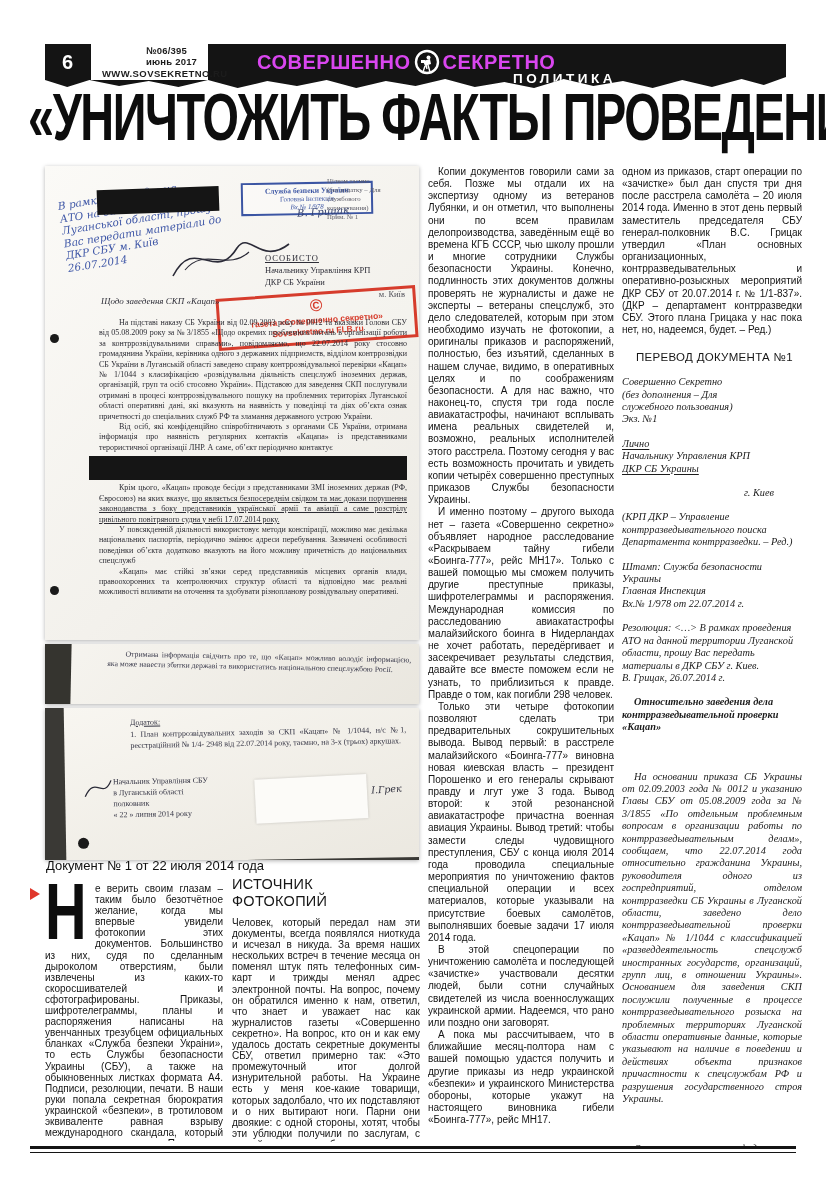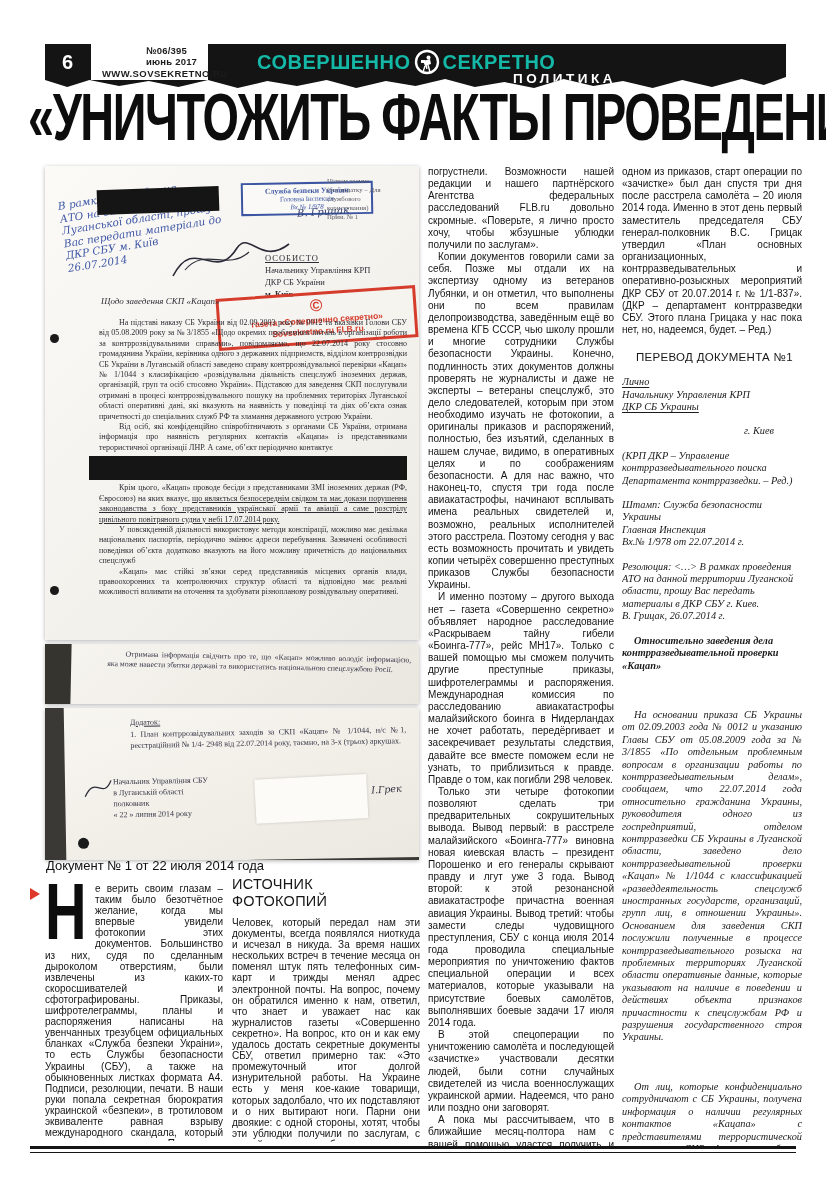--- a/index.html
+++ b/index.html
@@ -11,21 +11,21 @@
     clip-path:polygon(0 0,100% 0,100% 33px,97% 41px,94% 35px,90% 43px,86% 36px,82% 44px,78% 37px,
       74% 42px,70% 35px,66% 44px,62% 38px,58% 43px,54% 35px,50% 42px,46% 37px,42% 44px,38% 36px,
       34% 42px,30% 37px,26% 44px,22% 36px,18% 43px,14% 37px,10% 42px,6% 36px,3% 43px,0 36px);}
   .pageno{position:absolute;left:0;top:0;width:45px;height:36px;display:flex;align-items:center;
     justify-content:center;color:#fff;font-size:20px;font-weight:bold;}
   .issuebox{position:absolute;left:46px;top:0;width:117px;height:36px;background:#fff;
     display:flex;flex-direction:column;justify-content:center;padding-left:11px;box-sizing:border-box;}
   .issuebox .l1{font-size:9.5px;font-weight:bold;letter-spacing:.2px;color:#1c1c1c;padding-left:44px;}
   .issuebox .l2{font-size:9.5px;font-weight:bold;letter-spacing:.4px;color:#1c1c1c;margin-top:1px;}
   .masthead{position:absolute;left:212px;top:0;height:36px;display:flex;align-items:center;gap:3px;
-    color:#14b8a6;font-size:20px;font-weight:bold;letter-spacing:.5px;}
+    color:#d946ef;font-size:20px;font-weight:bold;letter-spacing:.5px;}
   .mlogo{width:26px;height:26px;flex:0 0 auto;}
   .section{position:absolute;left:450px;top:16px;height:36px;display:flex;align-items:center;
     color:#fff;font-size:13.5px;font-weight:bold;letter-spacing:3.5px;margin-left:18px;}
 
   
   .headline{position:absolute;left:28px;top:84px;font-size:66px;font-weight:bold;letter-spacing:-2px;
     white-space:nowrap;transform:scaleX(.71);transform-origin:left top;color:#0d0d0d;line-height:1;}
 
   
   .scanwrap{position:absolute;left:45px;top:166px;width:374px;}
@@ -40,21 +40,21 @@
     font-family:"Liberation Serif",serif;padding:2px 5px;transform:rotate(-1deg);background:rgba(255,255,255,.4);}
   .bluestamp .b1{font-size:7.5px;font-weight:bold;}
   .bluestamp .b2{font-size:7px;}
   .bluestamp .b3{font-size:7px;font-style:italic;}
   .secrecy{position:absolute;font-family:"Liberation Serif",serif;font-size:6.8px;line-height:9px;
     color:#5a5a66;white-space:pre-line;}
   .sig-hand{position:absolute;font-family:"DejaVu Serif",serif;font-style:italic;color:#33406e;
     font-size:10px;transform:rotate(-4deg);}
   .addr{position:absolute;font-family:"Liberation Serif",serif;font-size:8.5px;line-height:12px;color:#2e2e38;}
   .addr .a1{text-decoration:underline;letter-spacing:1px;}
-  .addr .a4{text-align:left;font-weight:bold;}
+  .addr .a4{text-align:right;}
   .redstamp{position:absolute;border:3px solid #d63c2c;color:#d63c2c;text-align:center;
     transform:rotate(-4deg);padding:2px 8px 4px;background:rgba(255,255,255,.15);}
   .redstamp .sym{font-size:17px;font-weight:bold;line-height:18px;}
   .redstamp .r1{font-size:8.5px;font-weight:bold;line-height:11px;}
   .redstamp .r2{font-size:8.5px;font-weight:bold;line-height:11px;}
   .subject{position:absolute;font-family:"Liberation Serif",serif;font-style:italic;font-size:9px;color:#2e2e38;}
   .docbody{position:absolute;left:54px;right:12px;font-family:"Liberation Serif",serif;font-size:8px;
     line-height:10.4px;color:#2b2b33;text-align:justify;}
   .docbody p{margin:0;text-indent:20px;}
   .docbody u{text-underline-offset:1px;}
@@ -227,33 +227,36 @@
     <span class="dropcap">Н</span>
     <p>е верить своим глазам – таким было безотчётное желание, когда мы впервые увидели фотокопии этих документов. Большинство из них, судя по сделанным дыроколом отверстиям, были извлечены из каких-то скоросшивателей и сфотографированы. Приказы, шифротелеграммы, планы и распоряжения написаны на увенчанных трезубцем официальных бланках «Служба безпеки Украіни», то есть Службы безопасности Украины (СБУ), а также на обыкновенных листках формата А4. Подписи, резолюции, печати. В наши руки попала секретная бюрократия украинской «безпеки», в тротиловом эквиваленте равная взрыву международного скандала, который должен привести Президента Украины Порошенко и его генералов на скамью подсудимых трибунала в Гааге как военных преступников.</p>
   </div>
 
   <div class="col col2">
     <h3 class="colhead">ИСТОЧНИК ФОТОКОПИЙ</h3>
     <p>Человек, который передал нам эти документы, всегда появлялся ниоткуда и исчезал в никуда. За время наших нескольких встреч в течение месяца он поменял штук пять телефонных сим-карт и трижды менял адрес электронной почты. На вопрос, почему он обратился именно к нам, ответил, что знает и уважает нас как журналистов газеты «Совершенно секретно». На вопрос, кто он и как ему удалось достать секретные документы СБУ, ответил примерно так: «Это промежуточный итог долгой изнурительной работы. На Украине есть у меня кое-какие товарищи, которых задолбало, что их подставляют и о них вытирают ноги. Парни они двоякие: с одной стороны, хотят, чтобы эти ублюдки получили по заслугам, с другой – хотят небольшую подушку безопасности – документы предлагают выкупить». При упоминании о деньгах мы, конечно,</p>
   </div>
 
   <div class="col col3">
-    <p>погрустнели. Возможности нашей редакции и нашего партнёрского Агентства федеральных расследований FLB.ru довольно скромные. «Поверьте, я лично просто хочу, чтобы жбэушные ублюдки получили по заслугам».</p>
     <p class="ind">Копии документов говорили сами за себя. Позже мы отдали их на экспертизу одному из ветеранов Лубянки, и он отметил, что выполнены они по всем правилам делопроизводства, заведённым ещё во времена КГБ СССР, чью школу прошли и многие сотрудники Службы безопасности Украины. Конечно, подлинность этих документов должны проверять не журналисты и даже не эксперты – ветераны спецслужб, это дело следователей, которым при этом необходимо изучать не фотокопии, а оригиналы приказов и распоряжений, полностью, без изъятий, сделанных в нашем случае, видимо, в оперативных целях и по соображениям безопасности. А для нас важно, что наконец-то, спустя три года после авиакатастрофы, начинают всплывать имена реальных свидетелей и, возможно, реальных исполнителей этого расстрела. Поэтому сегодня у вас есть возможность прочитать и увидеть копии четырёх совершенно преступных приказов Службы безопасности Украины.</p>
     <p class="ind">И именно поэтому – другого выхода нет – газета «Совершенно секретно» объявляет народное расследование «Раскрываем тайну гибели «Боинга-777», рейс MH17». Только с вашей помощью мы сможем получить другие преступные приказы, шифротелеграммы и распоряжения. Международная комиссия по расследованию авиакатастрофы малайзийского боинга в Нидерландах не хочет работать, передёргивает и засекречивает результаты следствия, давайте все вместе поможем если не узнать, то приблизиться к правде. Правде о том, как погибли 298 человек.</p>
     <p class="ind">Только эти четыре фотокопии позволяют сделать три предварительных сокрушительных вывода. Вывод первый: в расстреле малайзийского «Боинга-777» виновна новая киевская власть – президент Порошенко и его генералы скрывают правду и лгут уже 3 года. Вывод второй: к этой резонансной авиакатастрофе причастна военная авиация Украины. Вывод третий: чтобы замести следы чудовищного преступления, СБУ с конца июля 2014 года проводила специальные мероприятия по уничтожению фактов специальной операции и всех материалов, которые указывали на присутствие боевых самолётов, выполнявших боевые задачи 17 июля 2014 года.</p>
     <p class="ind">В этой спецоперации по уничтожению самолёта и последующей «зачистке» участвовали десятки людей, были сотни случайных свидетелей из числа военнослужащих украинской армии. Надеемся, что рано или поздно они заговорят.</p>
     <p class="ind">А пока мы рассчитываем, что в ближайшие месяц-полтора нам с вашей помощью удастся получить и другие приказы из недр украинской «безпеки» и украинского Министерства обороны, которые укажут на настоящего виновника гибели «Боинга-777», рейс MH17.</p>
 
   </div>
 
   <div class="col col4">
     <p>одном из приказов, старт операции по «зачистке» был дан спустя три дня после расстрела самолёта – 20 июля 2014 года. Именно в этот день первый заместитель председателя СБУ генерал-полковник В.С. Грицак утвердил «План основных организационных, контрразведывательных и оперативно-розыскных мероприятий ДКР СБУ от 20.07.2014 г. № 1/1-837». (ДКР – департамент контрразведки СБУ. Этого плана Грицака у нас пока нет, но, надеемся, будет. – Ред.)</p>
     <h3 class="colhead transhead">ПЕРЕВОД ДОКУМЕНТА №1</h3>
     <div class="trans">
+      <p class="blk">Совершенно Секретно
+(без дополнения – Для
+служебного пользования)
+Экз. №1</p>
       <p class="blk"><u>Лично</u><br><span>Начальнику Управления КРП</span><br><u>ДКР СБ Украины</u></p>
       <p class="blk kyiv">г. Киев</p>
       <p class="blk">(КРП ДКР – Управление
 контрразведывательного поиска
 Департамента контрразведки. – Ред.)</p>
       <p class="blk">Штамп: Служба безопасности Украины
 Главная Инспекция
 Вх.№ 1/978 от 22.07.2014 г.</p>
       <p class="blk">Резолюция: &lt;…&gt; В рамках проведения АТО на данной территории Луганской области, прошу Вас передать материалы в ДКР СБУ г. Киев.
 В. Грицак,  26.07.2014 г.</p>

